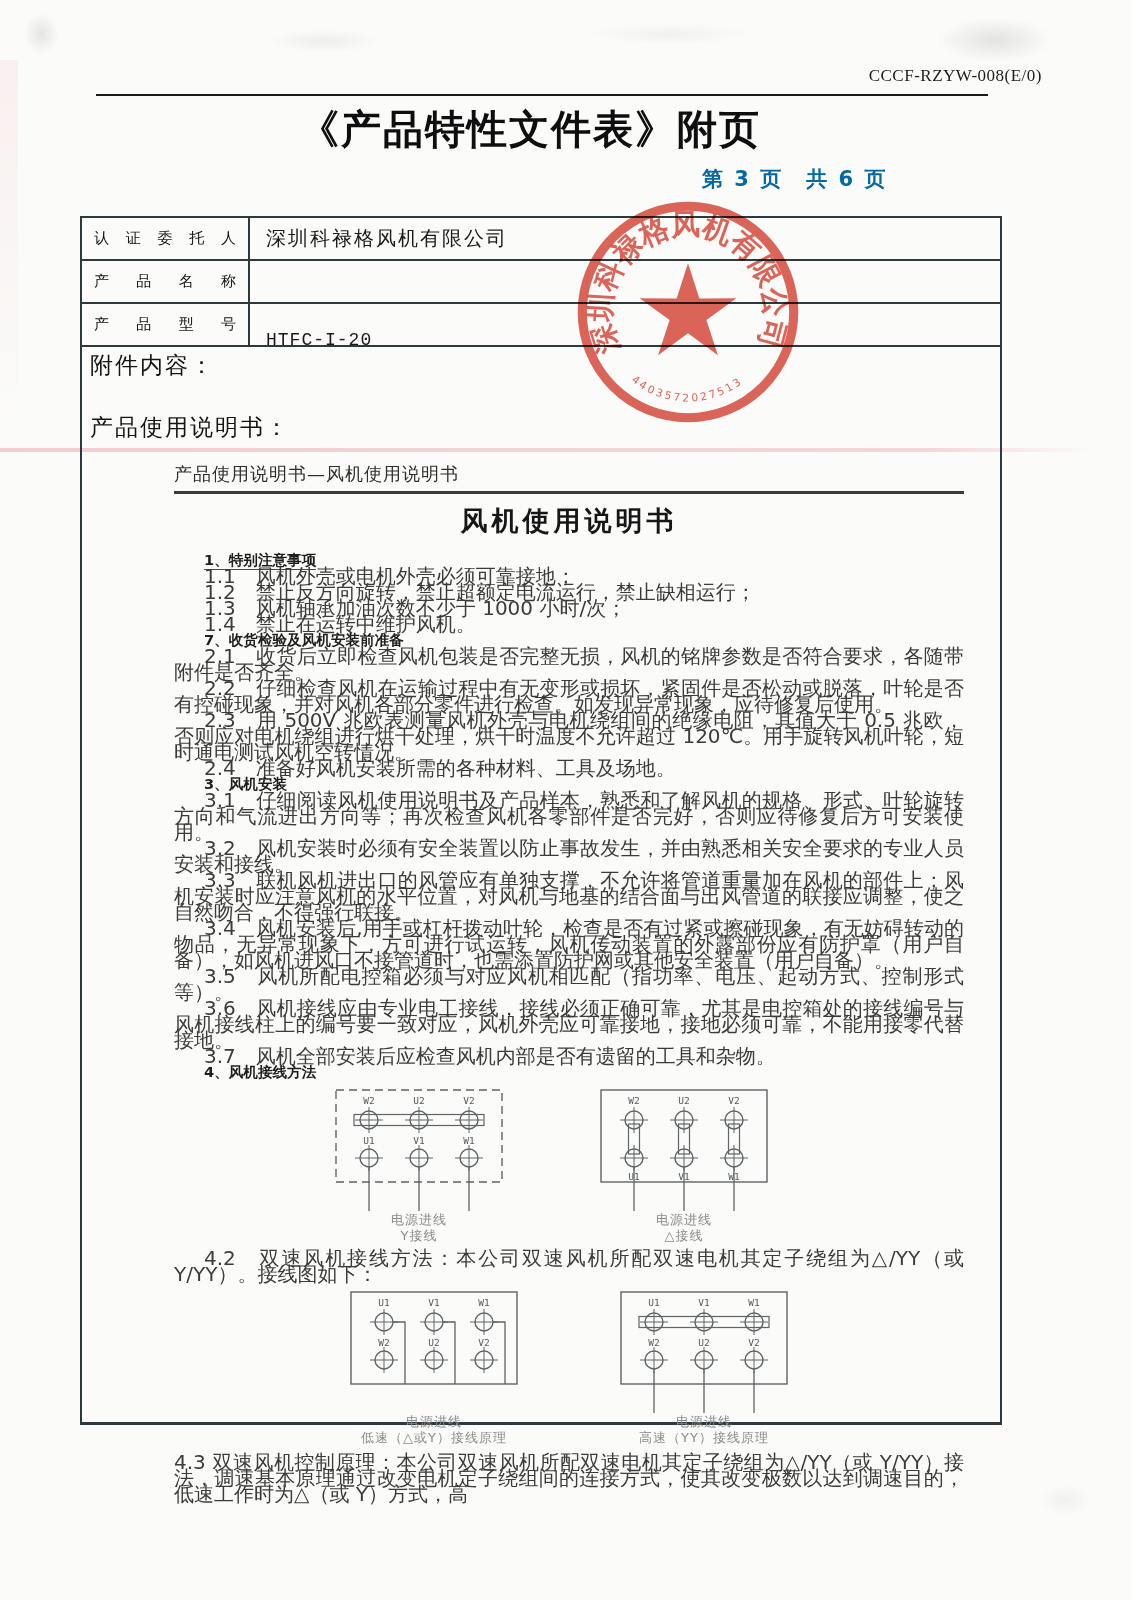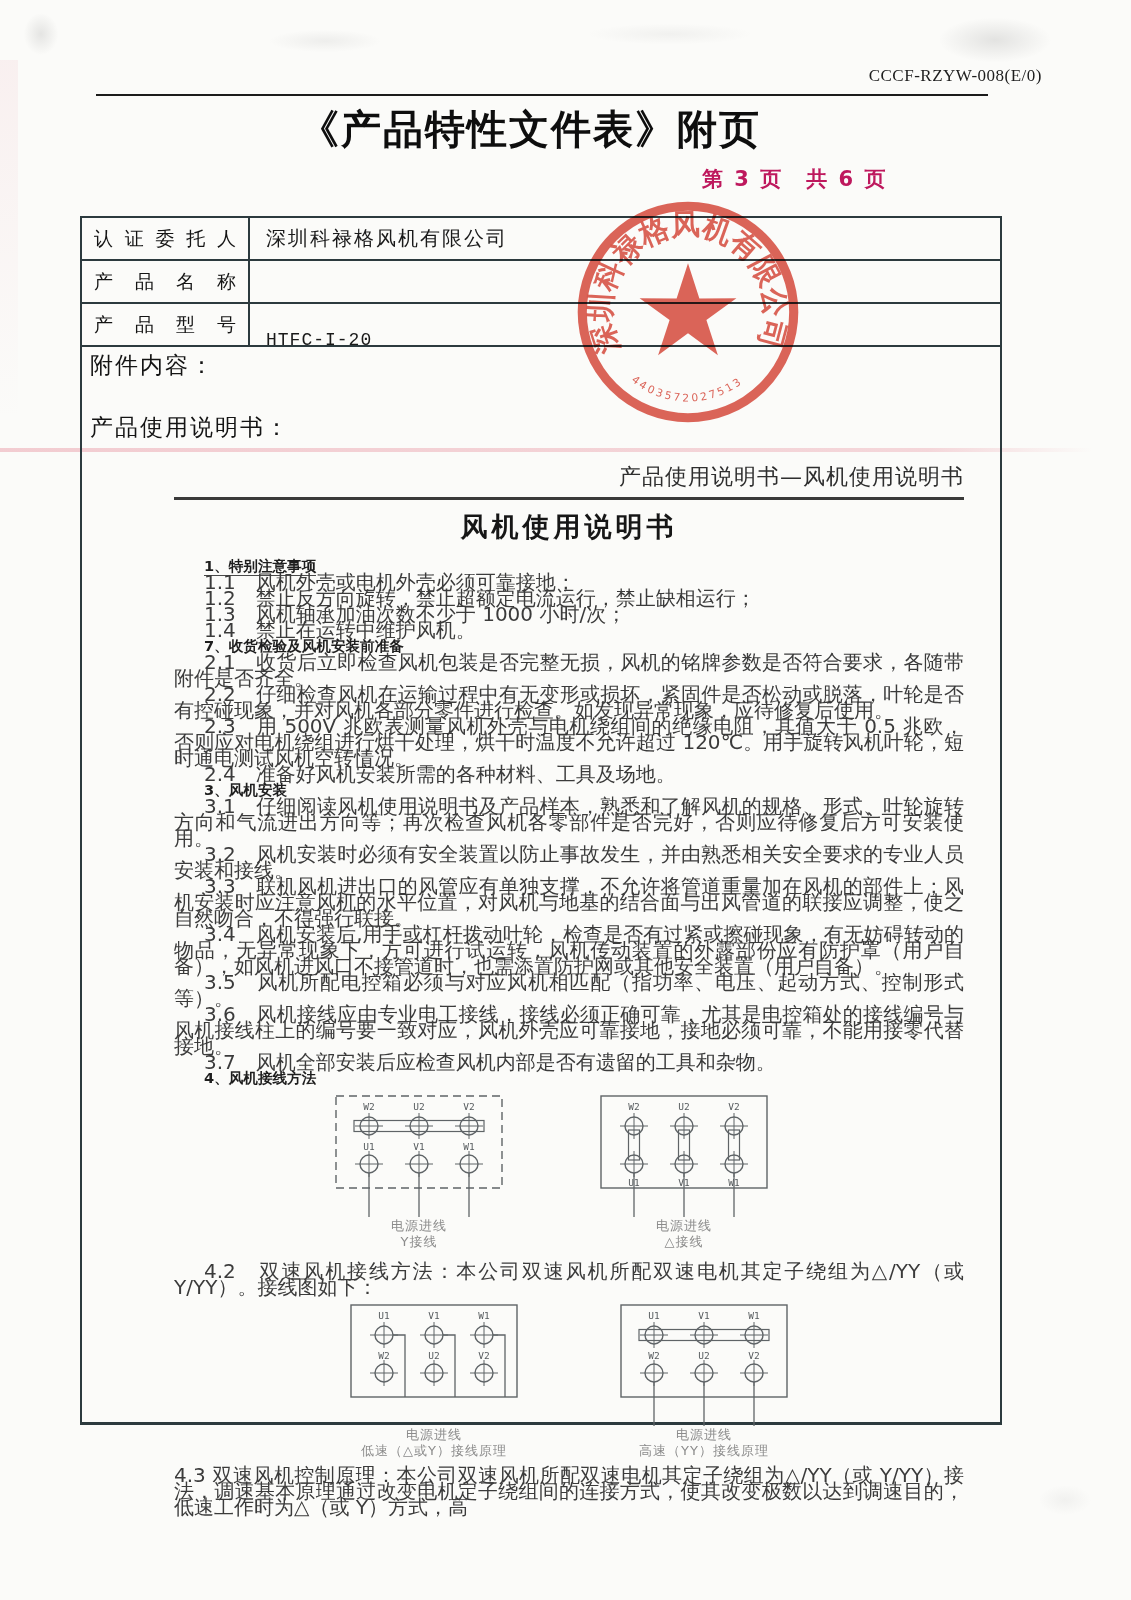--- a/index.html
+++ b/index.html
@@ -16,34 +16,34 @@
     font-family:"Liberation Serif","DejaVu Serif",serif;
     font-size:17px; letter-spacing:.5px; color:#1d1d1d;
   }
   #header-line{position:absolute; top:94px; left:96px; width:892px; height:2px; background:#1b1b1b;}
   #main-title{
     position:absolute; top:102px; left:0; width:1060px; text-align:center;
     font-size:40px; font-weight:bold; letter-spacing:2px; color:#0e0e0e;
   }
   #page-info{
     position:absolute; top:165px; left:702px;
-    font-size:21px; font-weight:600; letter-spacing:2px; color:#be185d;
+    font-size:21px; font-weight:600; letter-spacing:2px; color:#0369a1;
   }
   
   #outer-box{
     position:absolute; left:80px; top:216px; width:922px; height:1209px;
     border:2px solid #2c3a3e; border-bottom-width:3px; box-sizing:border-box;
     background:transparent;
   }
   .info-row{display:flex; height:43px; border-bottom:2px solid #2c3a3e; box-sizing:border-box;}
   .info-label{
     width:168px; border-right:2px solid #2c3a3e; box-sizing:border-box;
     display:flex; align-items:center; padding:0 12px;
     font-family:"Liberation Serif","DejaVu Serif",serif;
-    font-size:19px; color:#141414;
+    font-size:15px; color:#141414;
   }
   .info-label span{width:100%; text-align:justify; text-align-last:justify;}
   .info-value{
     flex:1; display:flex; align-items:center; padding-left:16px;
     font-family:"Liberation Serif","DejaVu Serif",serif;
     font-size:20px; letter-spacing:2px; color:#1a1a1a;
   }
   .info-value.mono{font-family:"Liberation Mono","DejaVu Sans Mono",monospace; font-size:18px; letter-spacing:1px;margin-top:31px;}
   .big-label{
     position:absolute; left:8px;
@@ -52,41 +52,41 @@
   }
   #attachment-label{top:132px;}
   #manual-label{top:194px;}
   #pink-band{
     position:absolute; top:448px; left:0; width:1092px; height:4px;
     background:linear-gradient(90deg, rgba(228,128,144,.38) 0%, rgba(228,128,144,.30) 85%, rgba(228,128,144,0) 100%);
   }
   
   #manual{position:absolute; left:92px; top:244px; width:790px;}
   #manual-subtitle{
-    text-align:right; font-size:22px; letter-spacing:1px; color:#2e2e2e;
+    text-align:left; font-size:18px; letter-spacing:1px; color:#2e2e2e;
   }
   #manual-rule{height:2.5px; background:#3a3a3a; margin-top:5px;}
   #manual-title{
     text-align:center; font-size:27px; font-weight:bold; letter-spacing:4px;
     color:#161616; margin-top:9px;
   }
   #paras-a{margin-top:13px;}
   #paras-a p, .para{
     margin:0; text-indent:30px; font-size:20px; line-height:16px; color:#3b3b3b;
     text-align:justify;
   }
   #paras-a p.hd{font-weight:bold; color:#1e1e1e; font-size:14.6px;}
   #paras-a p .ul{border-bottom:1.5px solid #4a4a4a; padding-bottom:1px;}
   .diag-row{display:flex;}
   #diag-row-1{margin-left:150px; gap:75px; margin-top:4px;}
   #diag-row-2{margin-left:165px; gap:80px; margin-top:4px;}
   .diag{width:190px; text-align:center;}
   .diag svg{display:block;}
   .diag-cap{font-size:13px; line-height:16px; color:#8b8b8b; letter-spacing:1px;}
-  #para-42{margin-top:13px;}
+  #para-42{margin-top:6px;}
   #para-43{margin-top:8px; text-indent:0;}
   
   #stamp{
     position:absolute; left:566px; top:190px; width:244px; height:244px;
     mix-blend-mode:multiply; opacity:.9;
   }
 </style>
 </head>
 <body>
 

